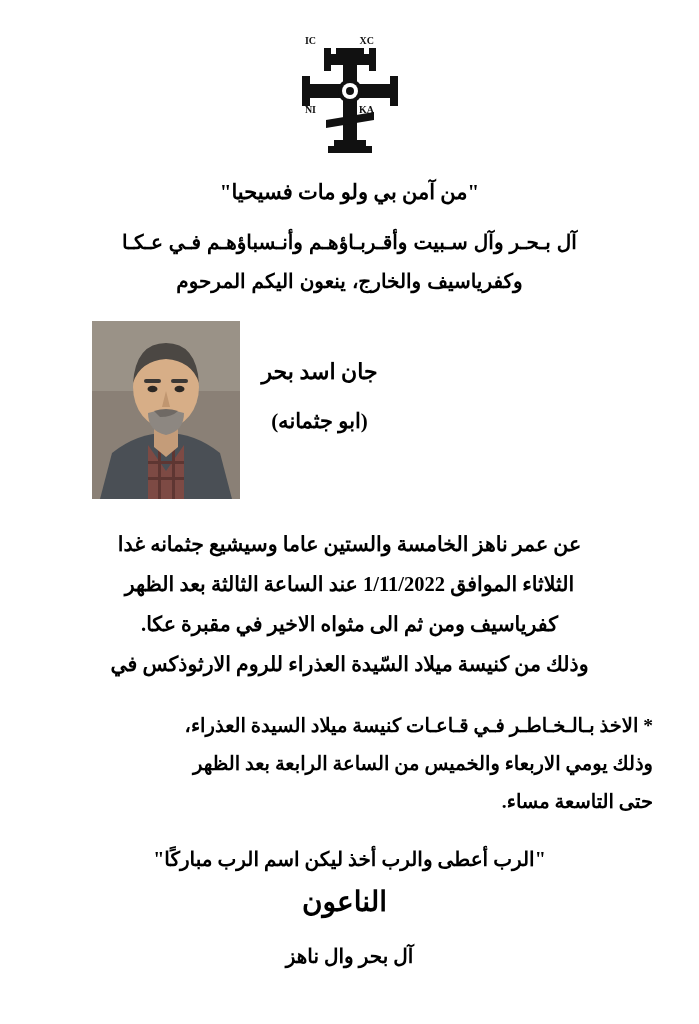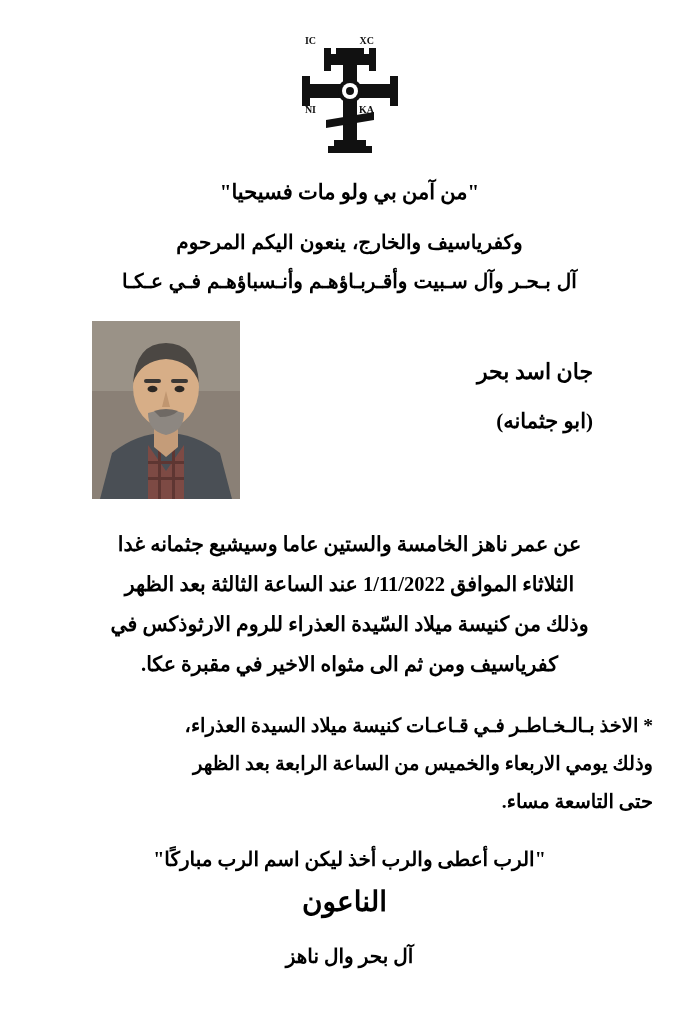--- a/index.html
+++ b/index.html
@@ -65,21 +65,21 @@
     height: 178px;
     overflow: hidden;
     background: #6b6257;
   }
   .portrait svg { display: block; }
   .name-block {
     position: absolute;
     left: 0;
     right: 0;
     top: 44px;
-    text-align: right;
+    text-align: center;
     padding-right: 60px;
   }
   .name-main {
     font-size: 22px;
     font-weight: bold;
   }
   .name-kunya {
     font-size: 21px;
     font-weight: bold;
     margin-top: 24px;
@@ -161,22 +161,22 @@
         <text x="84" y="20">XC</text>
         <text x="26" y="89">NI</text>
         <text x="84" y="89">KA</text>
       </g>
     </svg>
   </div>
 
   <div class="headline">"من آمن بي ولو مات فسيحيا"</div>
 
   <div class="intro">
+    <span class="ln">آل بـحـر وآل سـبيت وأقـربـاؤهـم وأنـسباؤهـم فـي عـكـا</span>
     <span class="ln">وكفرياسيف  والخارج، ينعون اليكم المرحوم</span>
-    <span class="ln">آل بـحـر وآل سـبيت وأقـربـاؤهـم وأنـسباؤهـم فـي عـكـا</span>
   </div>
 
   <div class="person-row">
     <div class="portrait">
       <svg width="148" height="178" viewBox="0 0 148 178">
         <rect x="0" y="0" width="148" height="178" fill="#8a8076"></rect>
         <rect x="0" y="0" width="148" height="70" fill="#9a9287"></rect>
 
         <path d="M8 178 L20 132 Q45 112 74 112 Q103 112 128 132 L140 178 Z" fill="#4a4f55"></path>
 
@@ -207,22 +207,22 @@
     </div>
     <div class="name-block">
       <div class="name-main">جان اسد بحر</div>
       <div class="name-kunya">(ابو جثمانه)</div>
     </div>
   </div>
 
   <div class="body-par">
     <span class="ln">عن عمر ناهز الخامسة والستين عاما وسيشيع جثمانه غدا</span>
     <span class="ln">الثلاثاء الموافق 1/11/2022 عند الساعة الثالثة بعد الظهر</span>
+    <span class="ln">كفرياسيف ومن ثم الى مثواه الاخير في مقبرة عكا.</span>
     <span class="ln">وذلك من كنيسة ميلاد السّيدة العذراء للروم الارثوذكس في</span>
-    <span class="ln">كفرياسيف ومن ثم الى مثواه الاخير في مقبرة عكا.</span>
   </div>
 
   <div class="note-par">
     <span class="ln">* الاخذ بـالـخـاطـر فـي قـاعـات كنيسة ميلاد السيدة العذراء،</span>
     <span class="ln">وذلك يومي الاربعاء والخميس من الساعة الرابعة بعد الظهر</span>
     <span class="ln">حتى التاسعة مساء.</span>
   </div>
 
   <div class="verse">"الرب أعطى والرب أخذ ليكن اسم الرب مباركًا"</div>
 

